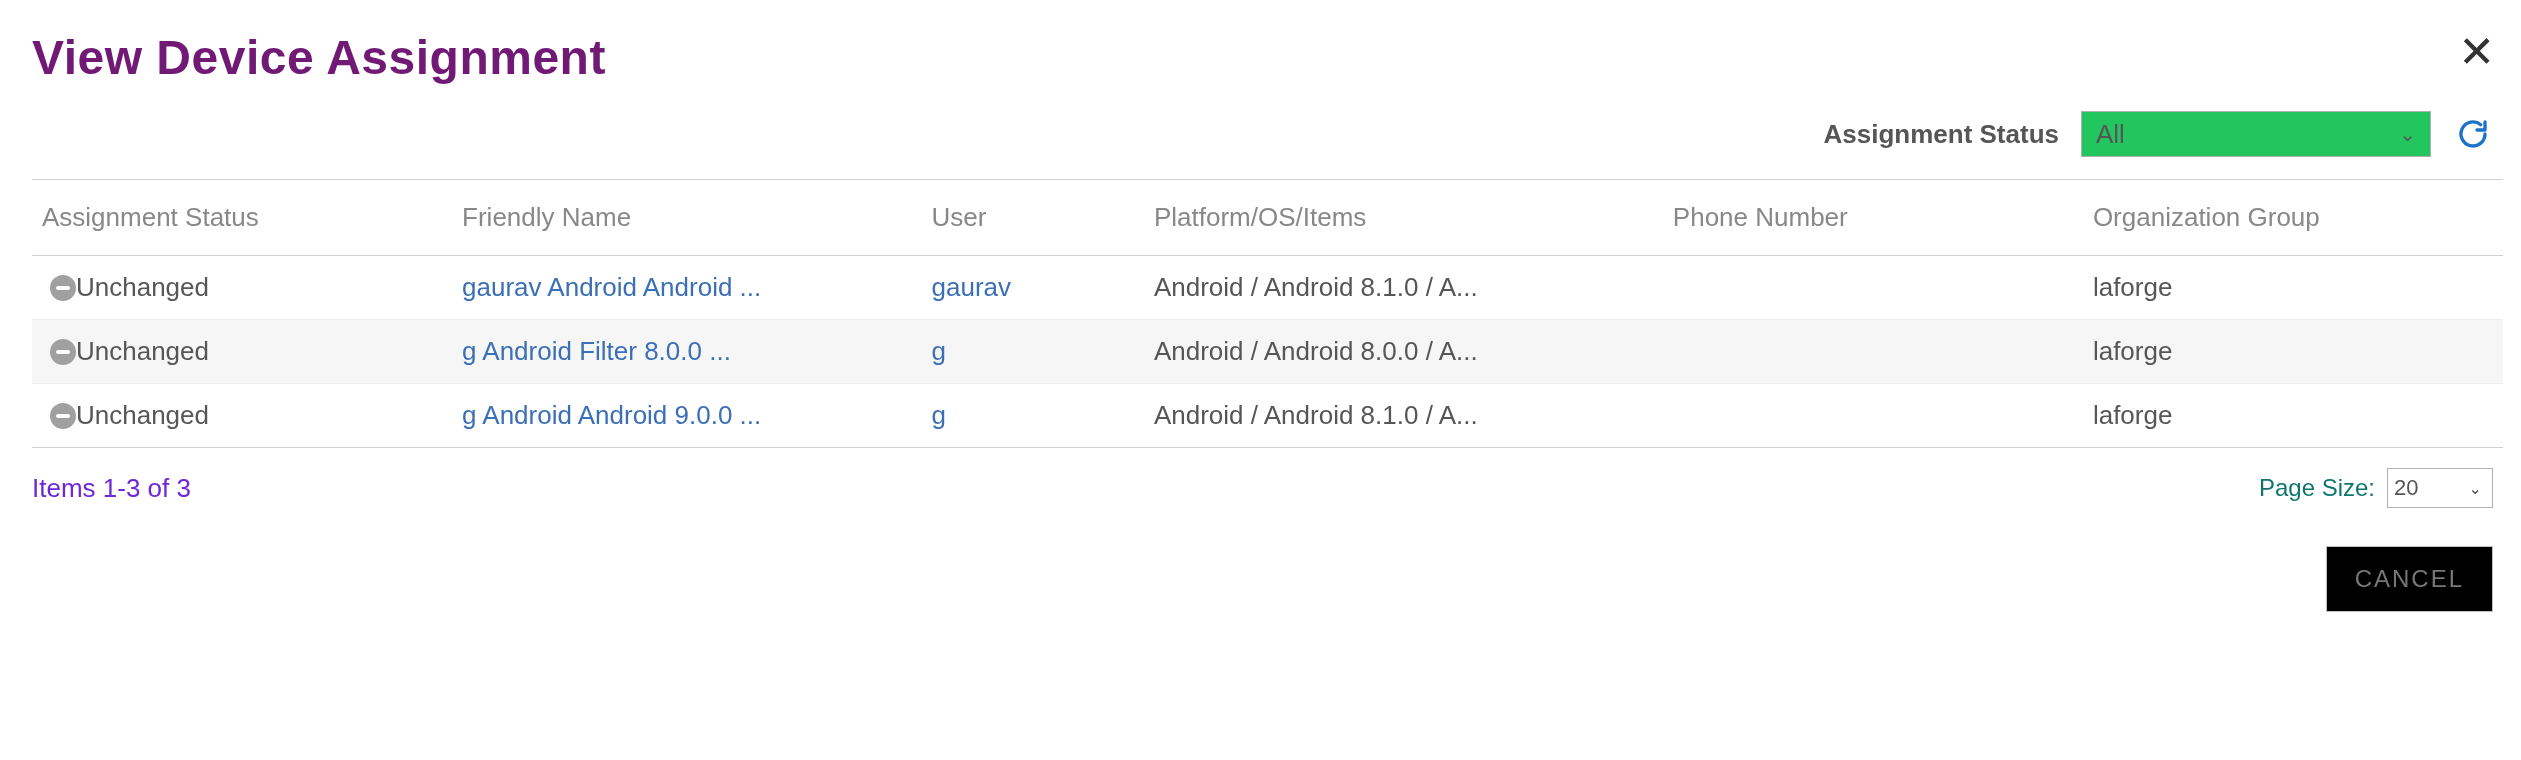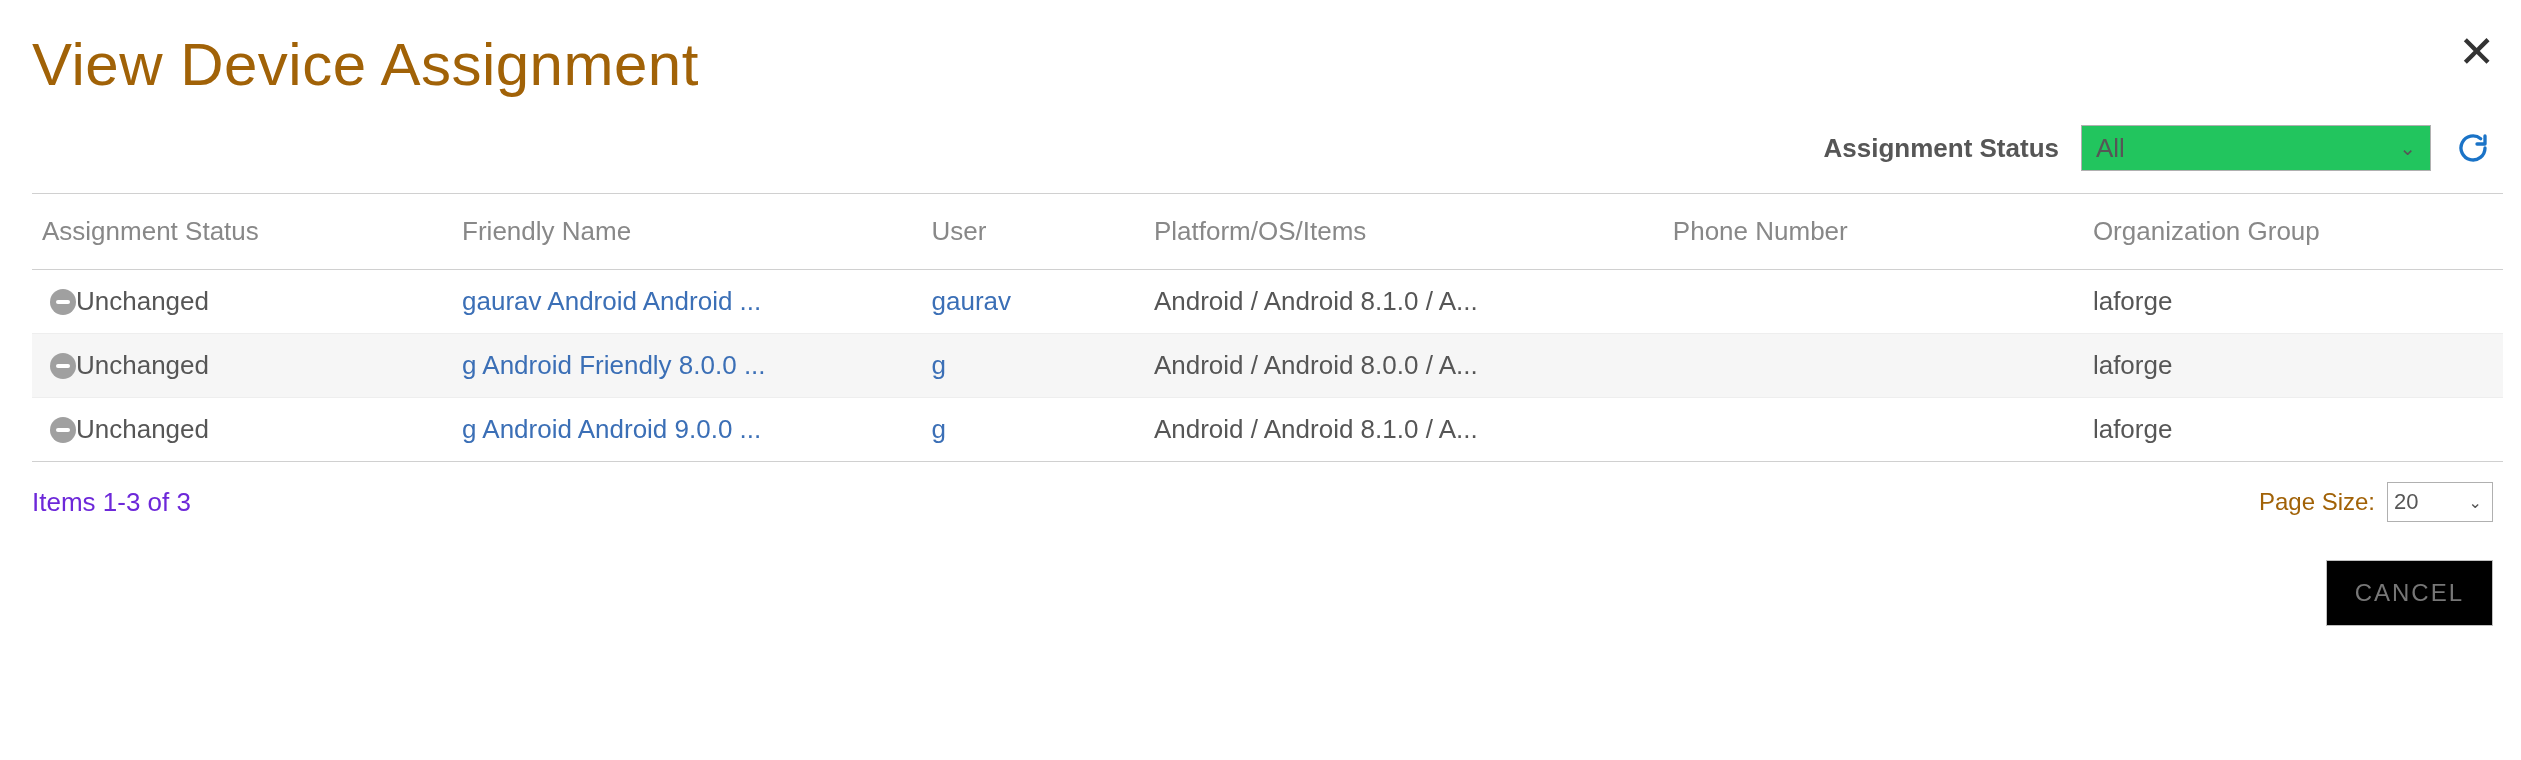--- a/index.html
+++ b/index.html
@@ -9,23 +9,23 @@
     color: #565656;
     background: #fff;
     padding: 30px 18px 20px 32px;
   }
   .header-row {
     display: flex;
     justify-content: space-between;
     align-items: flex-start;
   }
   .page-title {
-    font-size: 60px;
-    font-weight: 400;
-    color: #a16207;
+    font-size: 48px;
+    font-weight: 700;
+    color: #701a75;
     letter-spacing: 0.5px;
   }
   .close-btn {
     font-size: 44px;
     line-height: 1;
     color: #333;
     cursor: pointer;
     padding: 0 8px;
     font-weight: 300;
   }
@@ -150,21 +150,21 @@
     font-size: 26px;
     color: #6d28d9;
   }
   .page-size-wrap {
     display: flex;
     align-items: center;
     gap: 12px;
   }
   .page-size-label {
     font-size: 24px;
-    color: #a16207;
+    color: #0f766e;
   }
   .page-size-select {
     position: relative;
     border: 1px solid #b0b0b0;
     height: 40px;
     display: flex;
     align-items: center;
     padding: 0 30px 0 6px;
     font-size: 22px;
     color: #565656;
@@ -257,21 +257,21 @@
       <td></td>
       <td>laforge</td>
     </tr>
     <tr class="alt">
       <td>
         <div class="status-cell">
           <span class="status-icon"></span>
           <span>Unchanged</span>
         </div>
       </td>
-      <td class="link">g Android Friendly 8.0.0 ...</td>
+      <td class="link">g Android Filter 8.0.0 ...</td>
       <td class="link">g</td>
       <td>Android / Android 8.0.0 / A...</td>
       <td></td>
       <td>laforge</td>
     </tr>
     <tr>
       <td>
         <div class="status-cell">
           <span class="status-icon"></span>
           <span>Unchanged</span>

